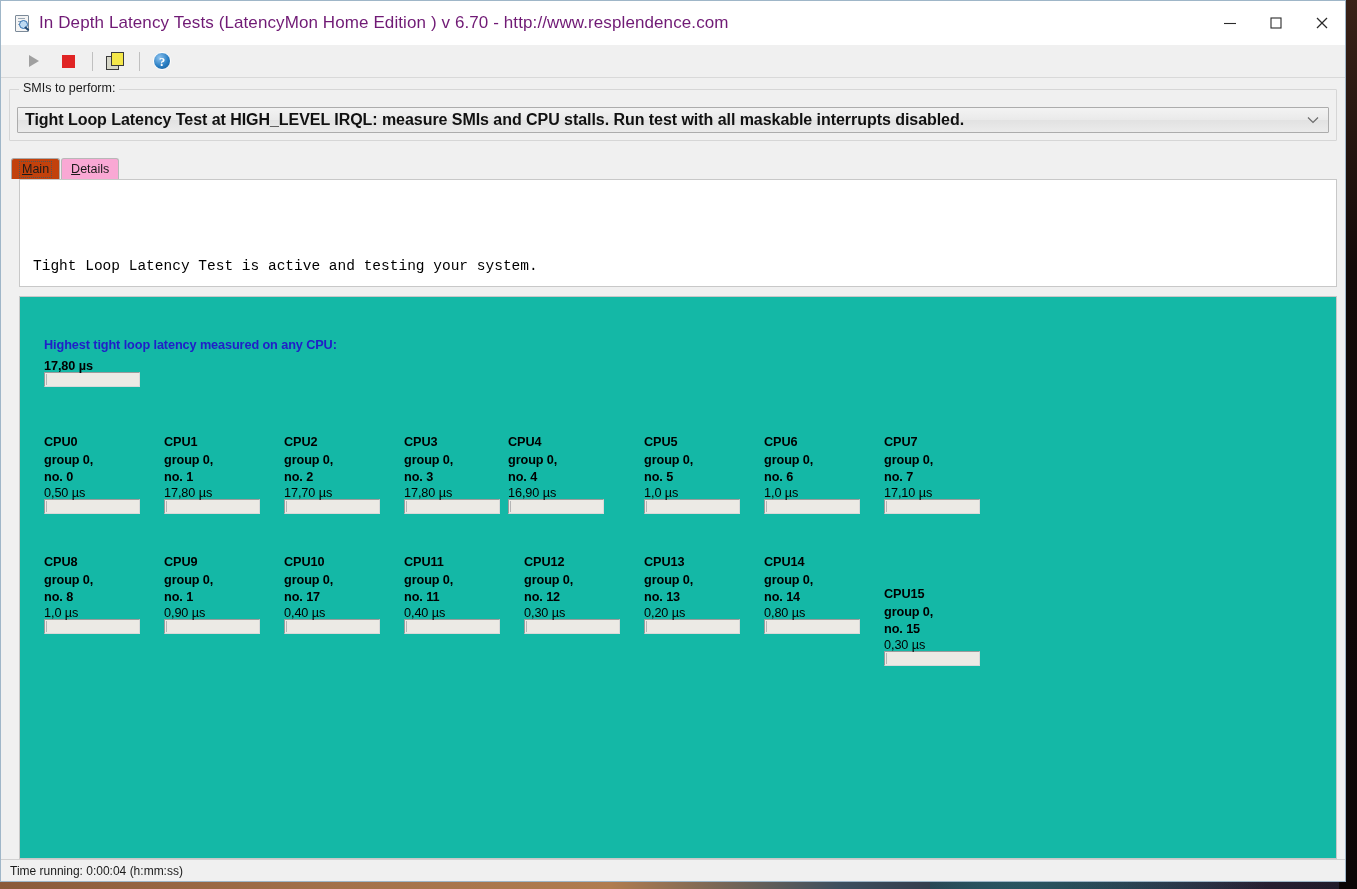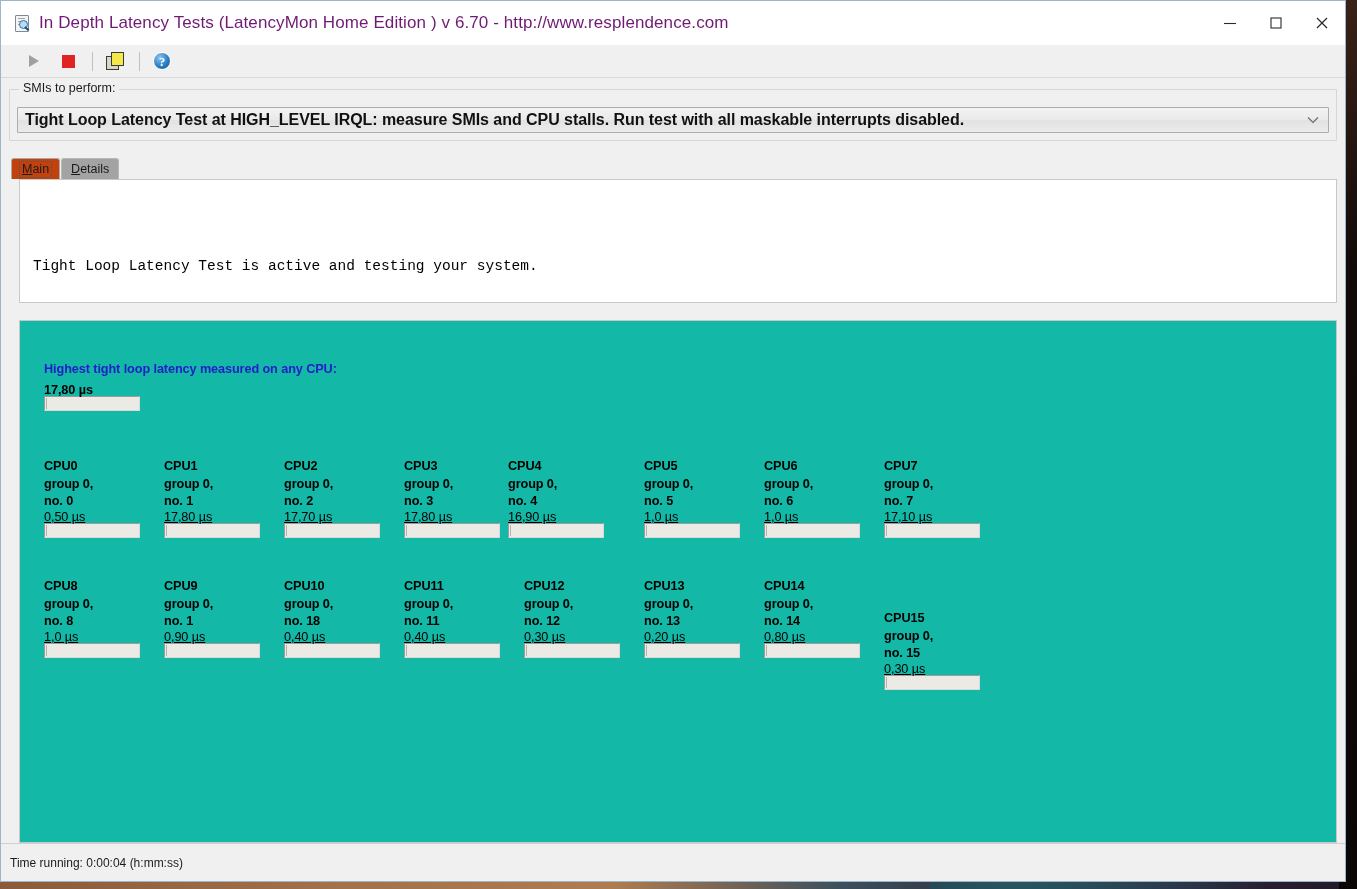--- a/index.html
+++ b/index.html
@@ -243,43 +243,43 @@
     position: relative;
     z-index: 2;
   }
   .tab {
     height: 21px;
     padding: 0 9px;
     display: flex;
     align-items: center;
     font-size: 12.5px;
     color: #1b1b1b;
-    background: #a3a3a3;
+    background: #f9a8d4;
     border: 1px solid #b8b8b8;
     border-bottom: none;
     border-radius: 3px 3px 0 0;
     margin-right: 1px;
     box-sizing: border-box;
   }
   .tab.active {
     background: #c2410c;
     border-color: #a9a9a9;
     padding: 0 7px;
   }
   .tab.active .tab-inner {
     border: 1px dotted #555;
     padding: 0 2px;
     line-height: 15px;
   }
   .tab u { text-decoration: underline; }
 
   
   #panel-status {
-    margin: 0 8px 12px 18px;
-    height: 124px;
+    margin: 0 8px 4px 18px;
+    height: 108px;
     background: #ffffff;
     border: 1px solid #c8c8c8;
     box-sizing: border-box;
     flex: none;
     position: relative;
   }
   #status-lines {
     position: absolute;
     left: 13px;
     top: 24px;
@@ -322,21 +322,20 @@
     white-space: pre-line;
     letter-spacing: -0.1px;
   }
   .meter-value {
     font-size: 12.7px;
     color: #000000;
     line-height: 13px;
     letter-spacing: -0.1px;
     position: relative;
     z-index: 2;
-    text-decoration: underline;
   }
   .meter-bar {
     width: 96px;
     height: 15px;
     background: #eceae5;
     border: 1px solid #9b9b9b;
     border-right-color: #d9d9d9;
     border-bottom-color: #d9d9d9;
     box-sizing: border-box;
     margin-top: -1px;
@@ -354,21 +353,21 @@
     font-size: 12.7px;
     font-weight: bold;
     color: #000000;
     letter-spacing: -0.1px;
     position: relative;
     z-index: 2;
   }
 
   
   #statusbar {
-    height: 38px;
+    height: 22px;
     background: #f0f0f0;
     border-top: 1px solid #d0d0d0;
     display: flex;
     align-items: center;
     flex: none;
     padding-left: 9px;
     box-sizing: border-box;
   }
   #statusbar-text {
     font-size: 12px;
@@ -538,21 +537,21 @@
         <div class="meter-block" style="left: 144px; top: 257px;">
           <div class="meter-title">CPU9
 group 0,
 no. 1</div>
           <div class="meter-value">0,90 µs</div>
           <div class="meter-bar"></div>
         </div>
         <div class="meter-block" style="left: 264px; top: 257px;">
           <div class="meter-title">CPU10
 group 0,
-no. 18</div>
+no. 17</div>
           <div class="meter-value">0,40 µs</div>
           <div class="meter-bar"></div>
         </div>
         <div class="meter-block" style="left: 384px; top: 257px;">
           <div class="meter-title">CPU11
 group 0,
 no. 11</div>
           <div class="meter-value">0,40 µs</div>
           <div class="meter-bar"></div>
         </div>

